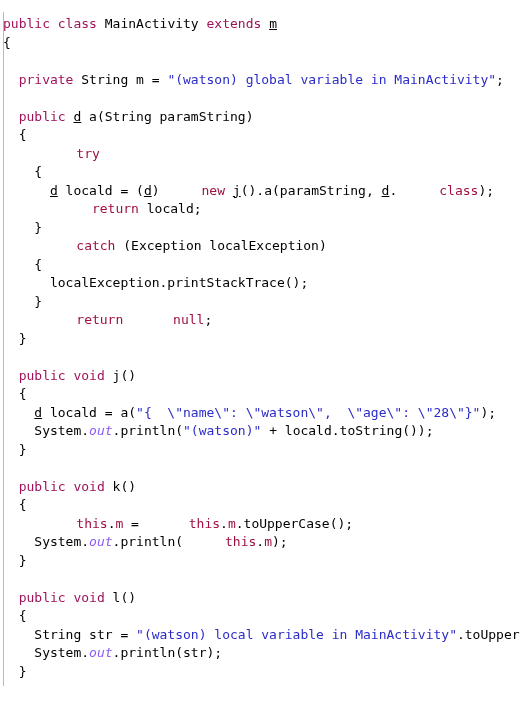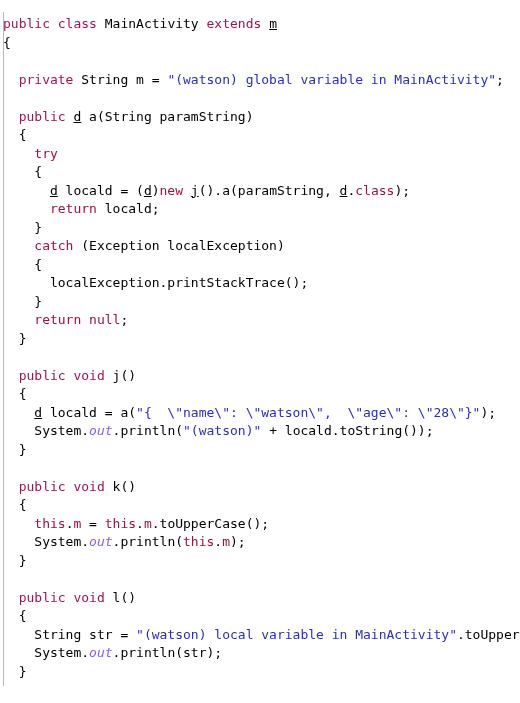--- a/index.html
+++ b/index.html
@@ -33,21 +33,21 @@
     white-space: pre;
     tab-size: 2;
   }
   .ln {
     display: block;
     height: 18.5px;
     white-space: pre;
   }
   
   .kw   { color: #a0125a; }            
-  .kw2  { color: #9e1141; }            
+  .kw2  { color: #9e1141; margin-left: 42px; }            
   .str  { color: #2b2bc8; }            
   .fld  { color: #9e1141; }            
   .sfld { color: #8b5cf6; font-style: italic; } 
   .typ  { text-decoration: underline; color: #000000; } 
   .pl   { color: #000000; }            
 </style>
 </head>
 <body>
 
 <div id="viewport">

